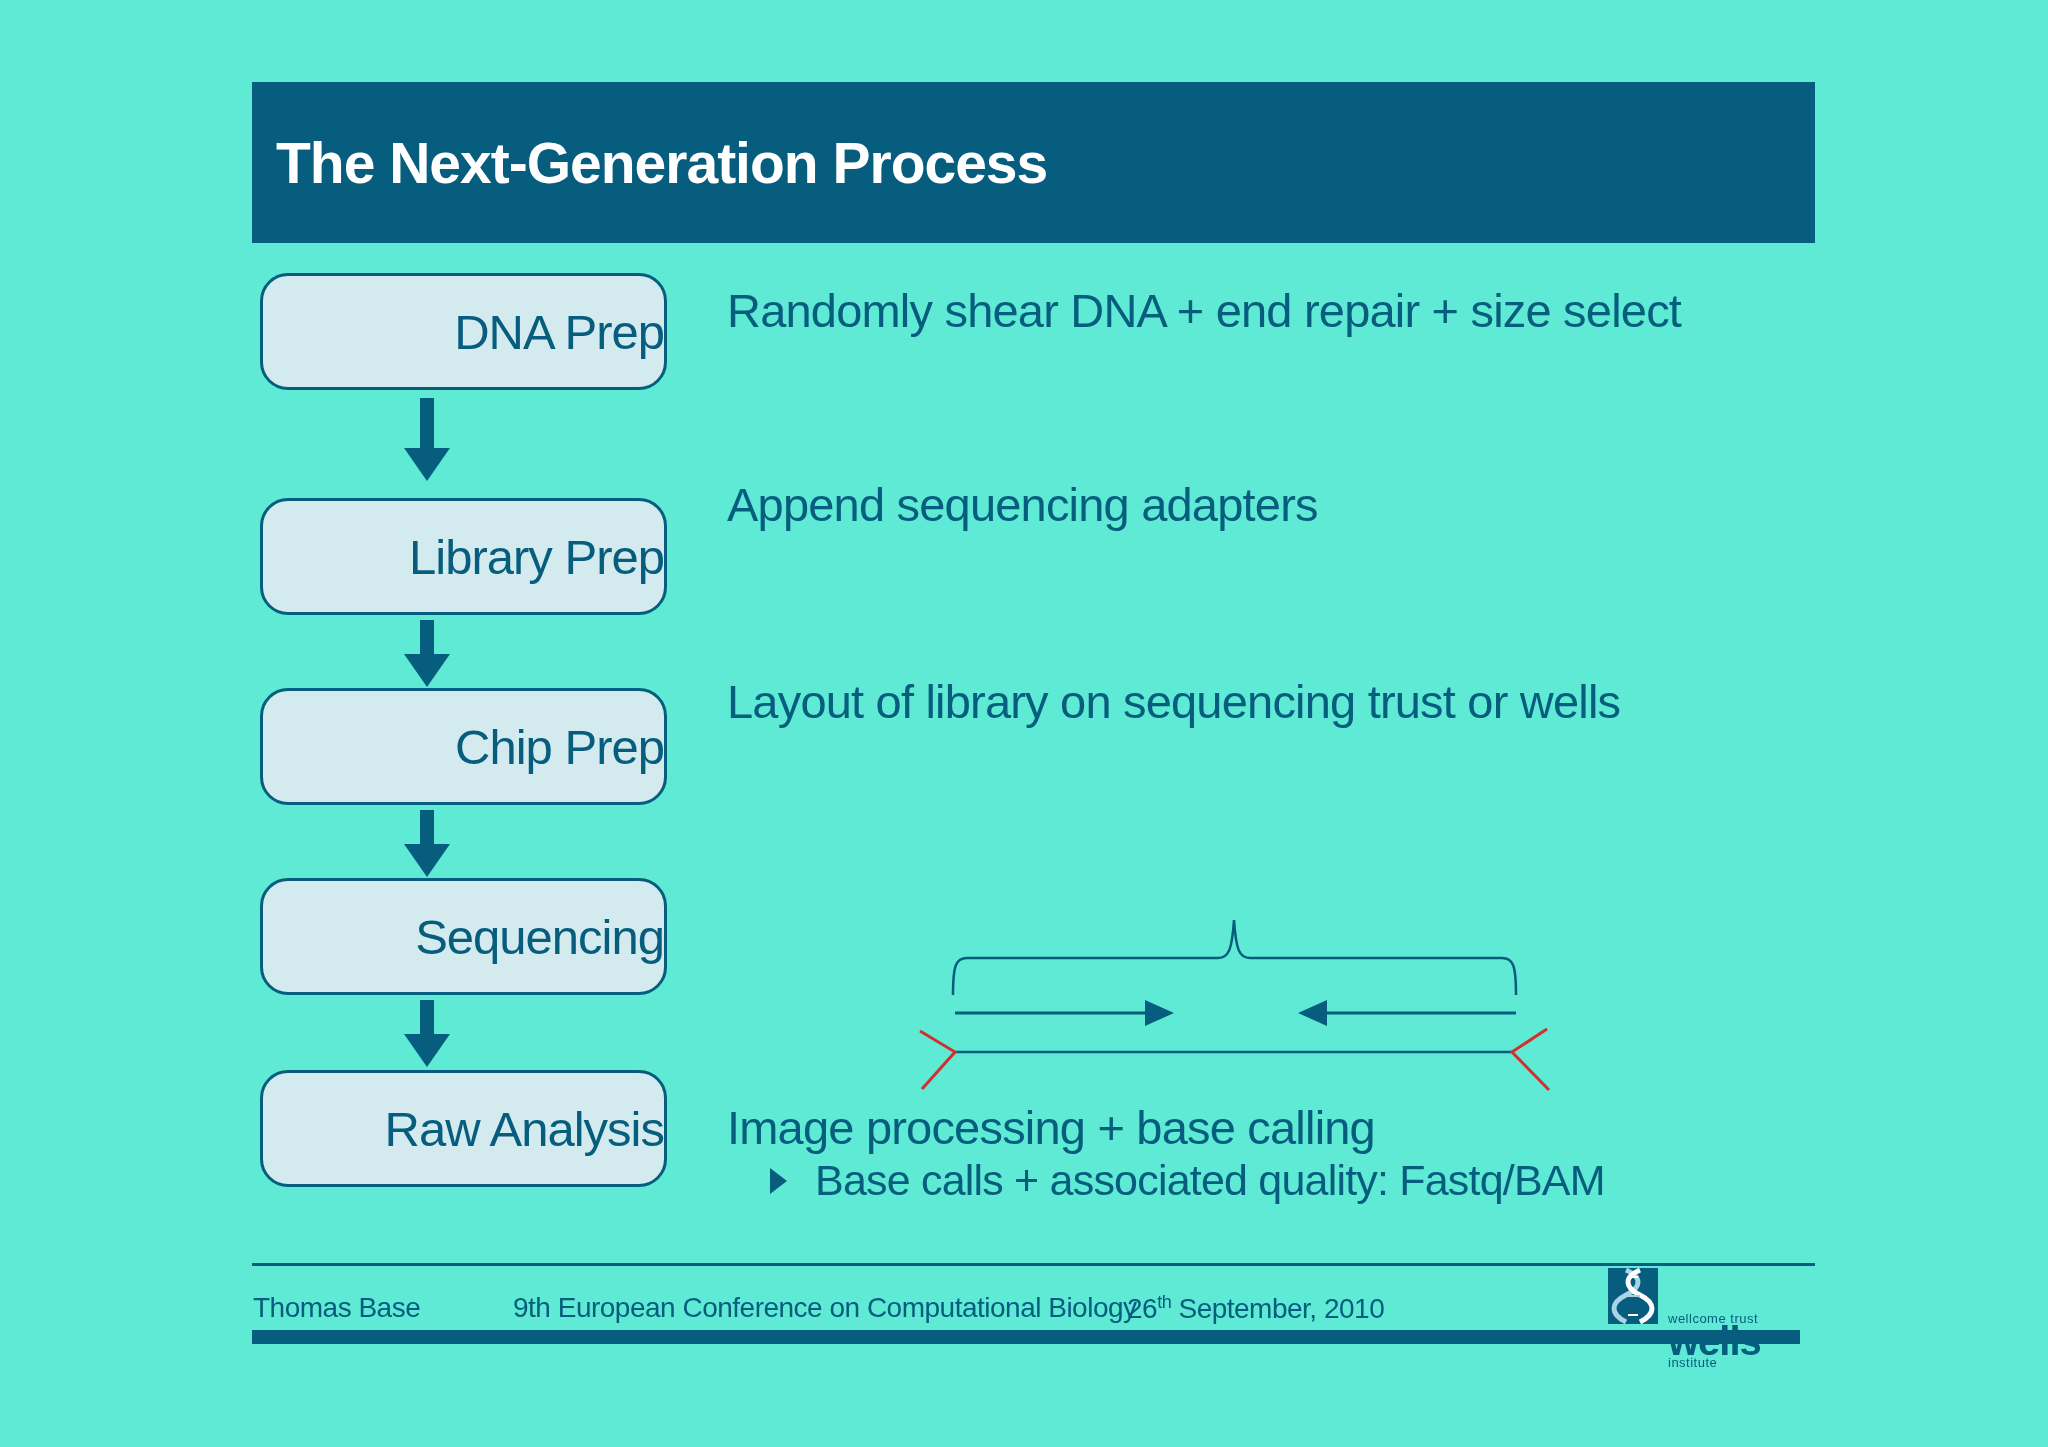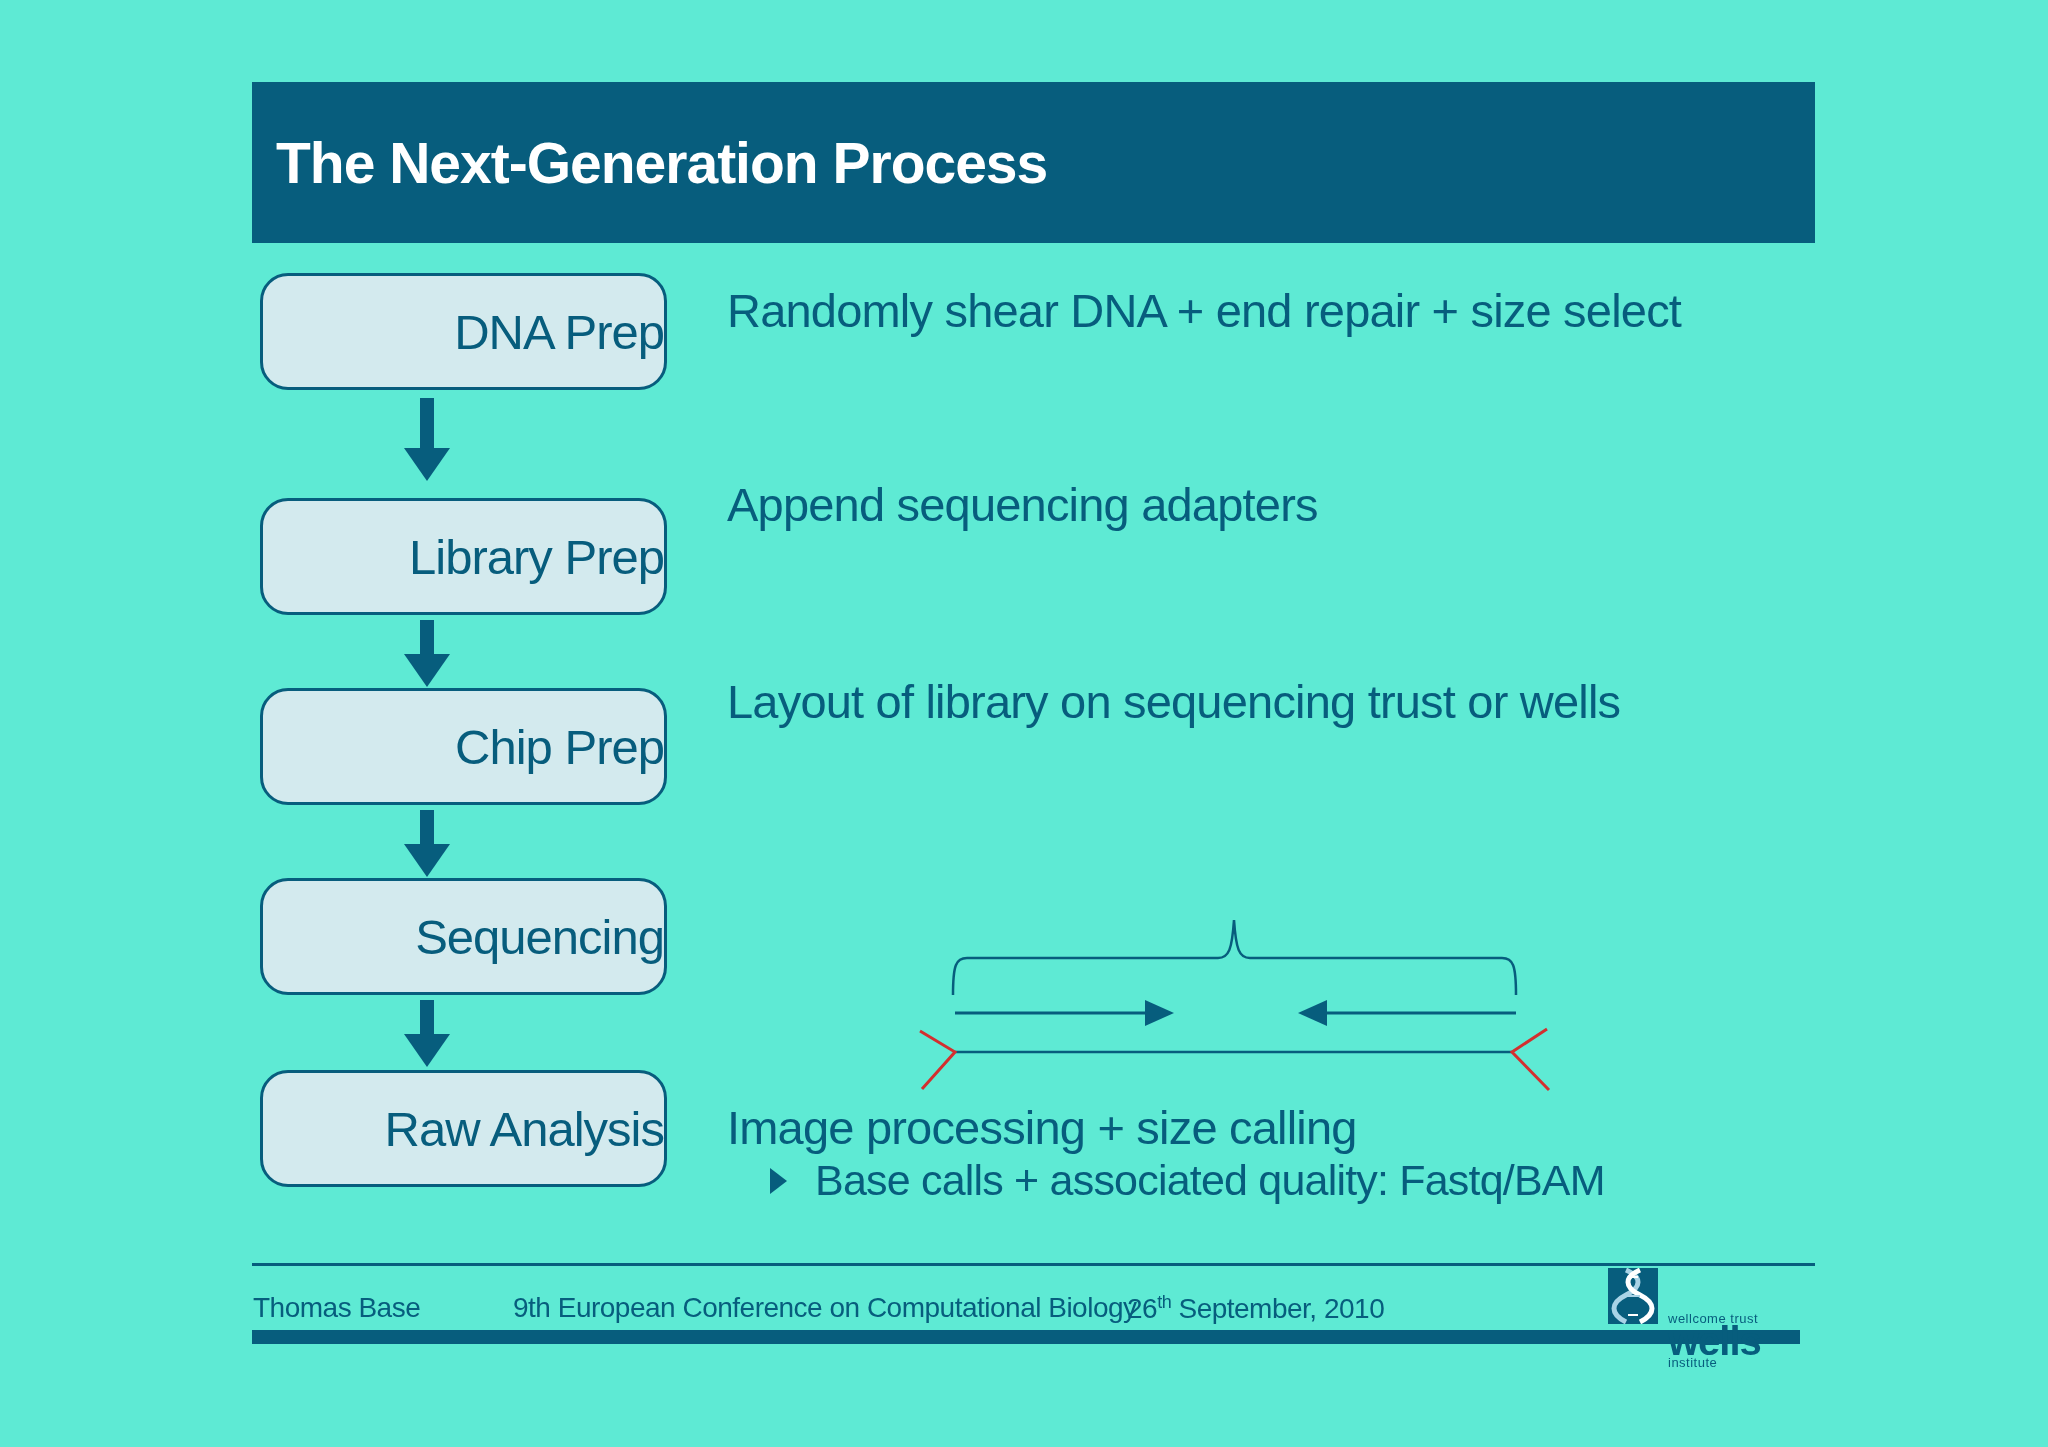--- a/index.html
+++ b/index.html
@@ -107,21 +107,21 @@
       <div class="head"></div>
     </div>
 
   <div class="fbox b5">
     <span class="flabel">Raw Analysis</span>
   </div>
 
   <div class="desc d1">Randomly shear DNA + end repair + size select</div>
   <div class="desc d2">Append sequencing adapters</div>
   <div class="desc d3">Layout of library on sequencing trust or wells</div>
-  <div class="desc d5">Image processing + size calling</div>
+  <div class="desc d5">Image processing + base calling</div>
 
   <div class="sub-bullet-row">
     <div class="tri"></div>
     <div class="sub-bullet-text">Base calls + associated quality: Fastq/BAM</div>
   </div>
 
   <svg class="pe-diagram" width="680" height="200" viewBox="0 0 680 200">
     <path d="M 53 90 C 53 60 56 53 67 53 L 318 53 C 329 53 332 44 334 15 C 336 44 339 53 350 53 L 602 53 C 613 53 616 60 616 90" fill="none" stroke="#075d7d" stroke-width="2.5"></path>
     <g>
       <line x1="55" y1="108" x2="245" y2="108" stroke="#075d7d" stroke-width="3"></line>

